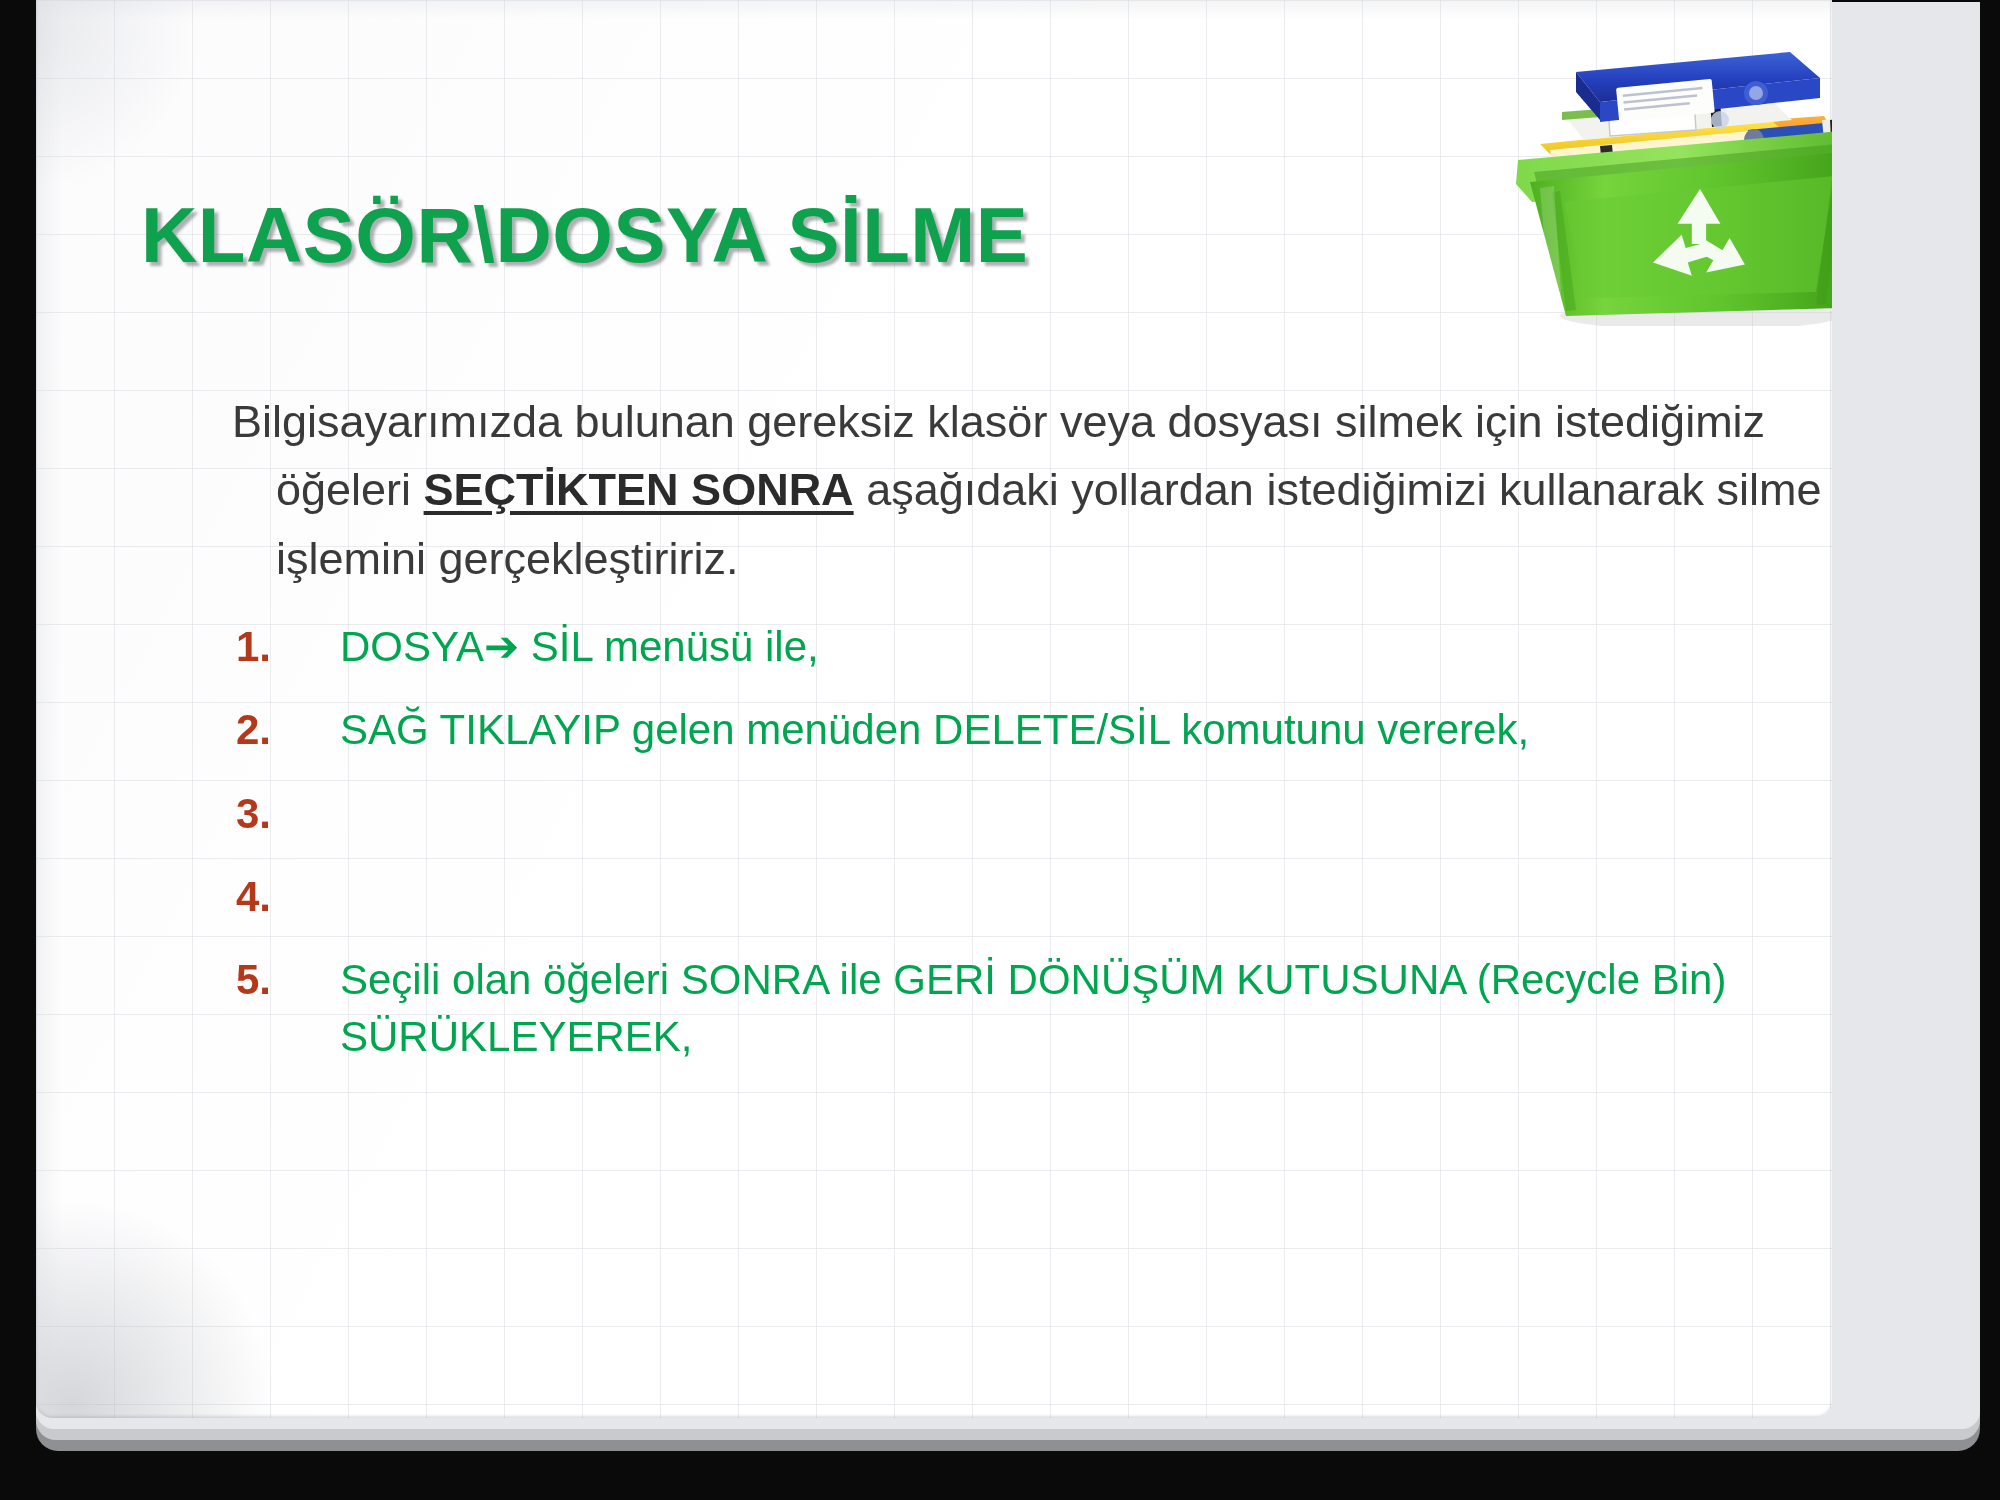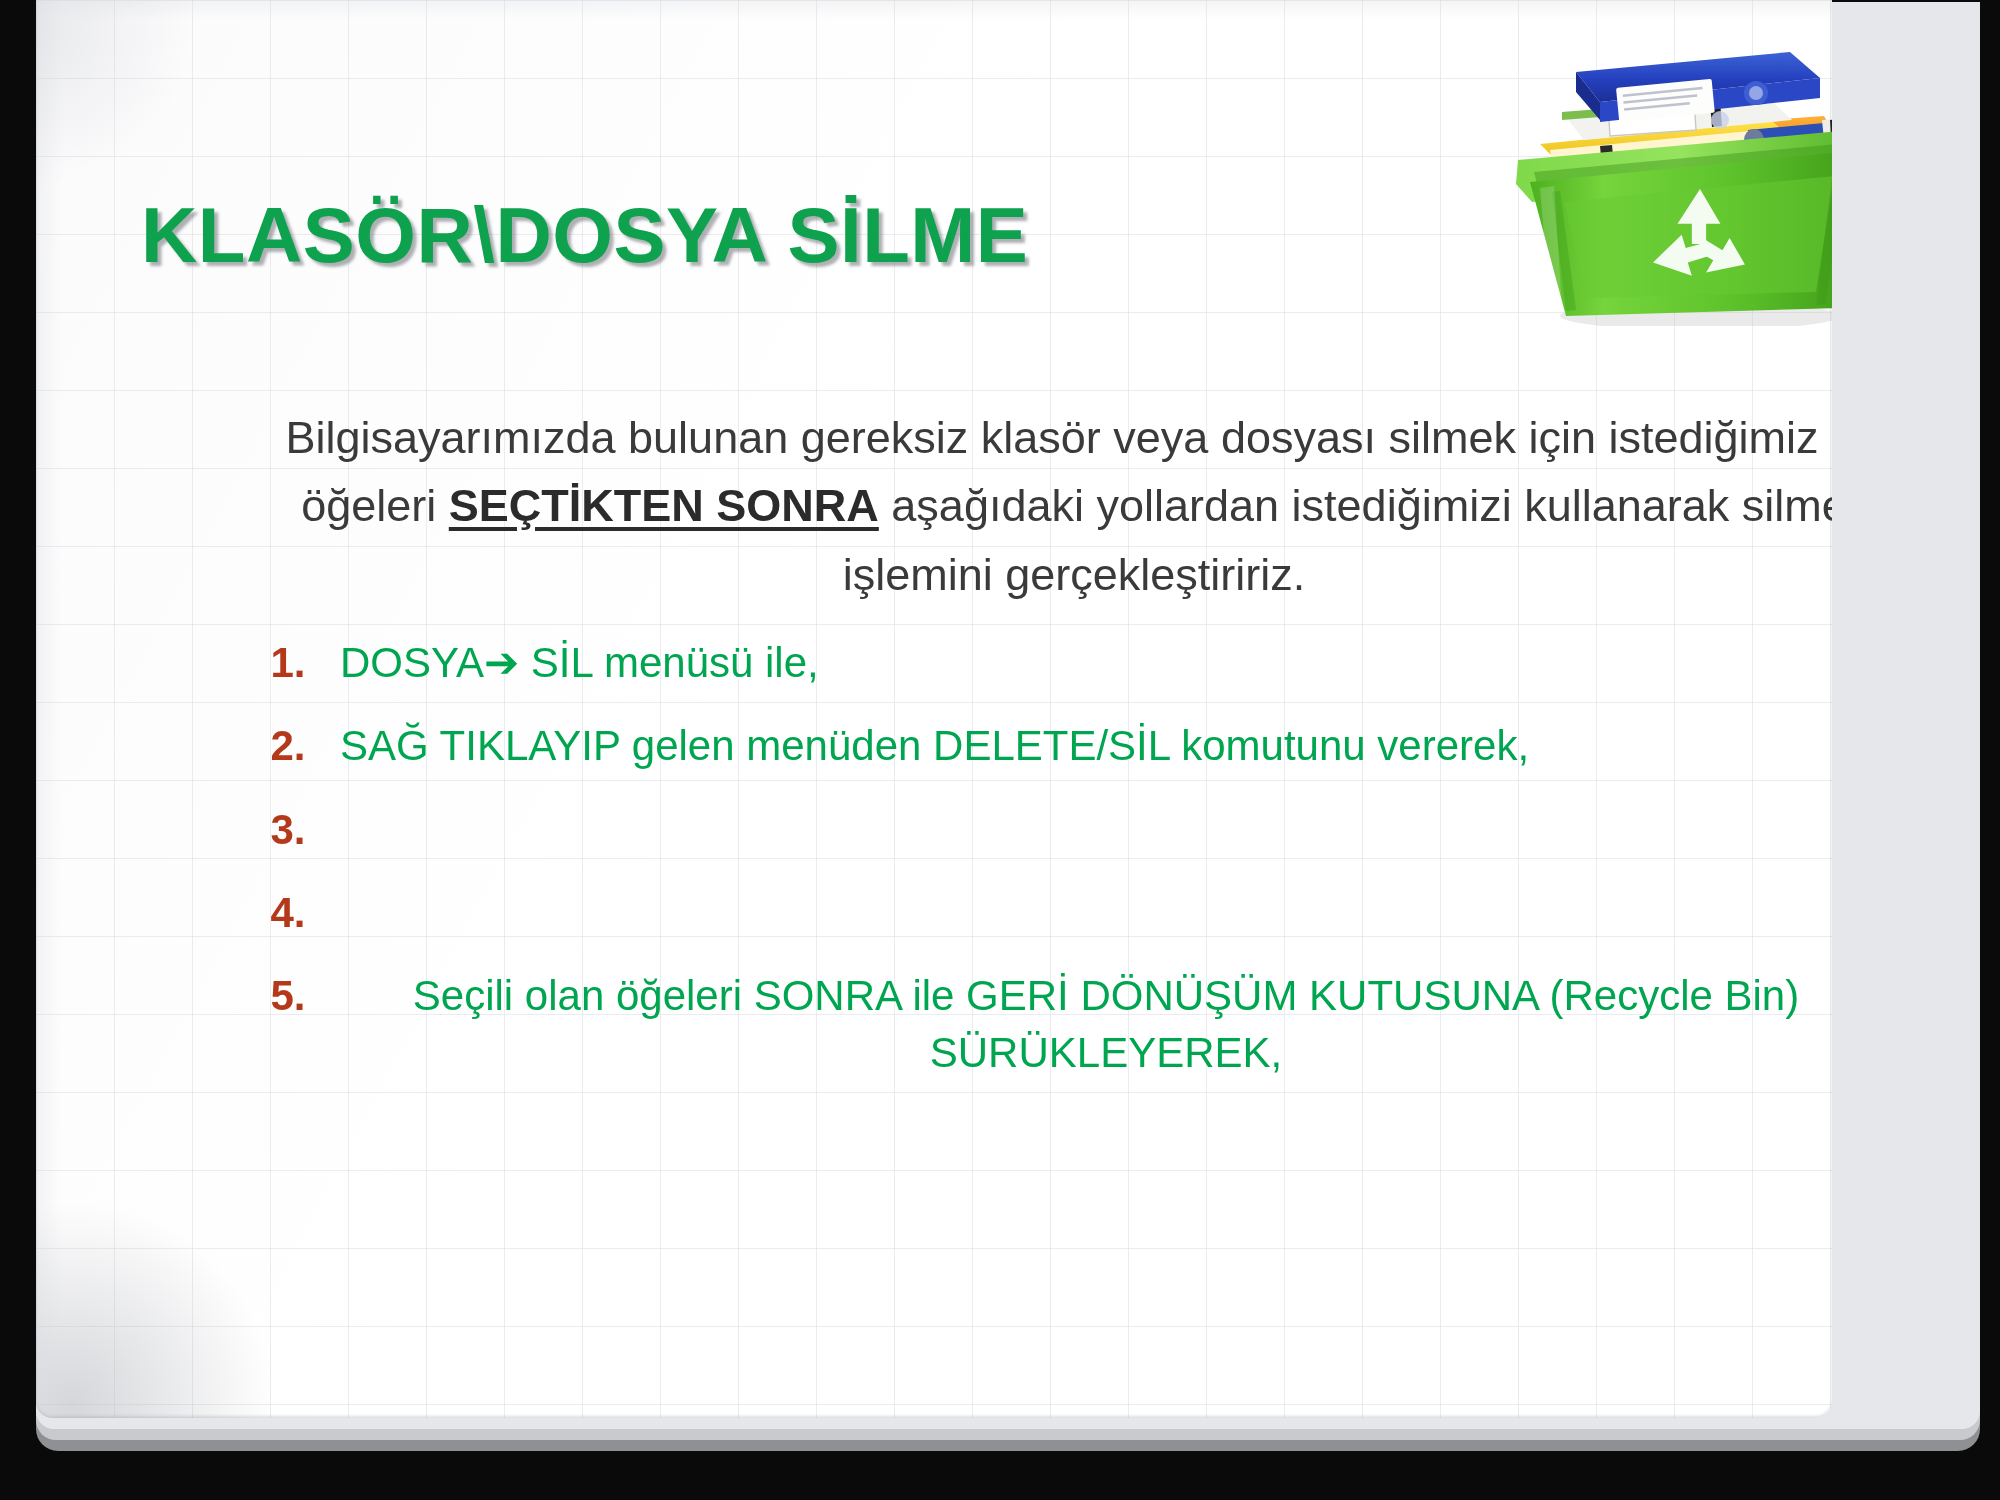--- a/index.html
+++ b/index.html
@@ -55,21 +55,20 @@
       
       radial-gradient(circle at 2% 99%, rgba(180,182,188,0.55) 0%, rgba(255,255,255,0) 9%),
       radial-gradient(circle at 0% 2%, rgba(205,207,212,0.40) 0%, rgba(255,255,255,0) 7%),
       
       repeating-linear-gradient(to right,  rgba(221,224,229,0.62) 0px, rgba(221,224,229,0.62) 1.4px, rgba(0,0,0,0) 1.4px, rgba(0,0,0,0) 78px),
       repeating-linear-gradient(to bottom, rgba(221,224,229,0.62) 0px, rgba(221,224,229,0.62) 1.4px, rgba(0,0,0,0) 1.4px, rgba(0,0,0,0) 78px),
       linear-gradient(118deg, #fbfbfc 0%, #ffffff 42%, #ffffff 100%);
     border-radius: 0 0 16px 16px;
     overflow: hidden;
     box-shadow: inset 0 -2px 3px rgba(120,122,128,0.25);
-    text-align: center;
   }
   
   .slide::after {
     content: "";
     position: absolute; inset: 0;
     background:
       linear-gradient(to right, rgba(214,216,221,0.30) 0px, rgba(255,255,255,0) 26px),
       linear-gradient(to bottom, rgba(214,216,221,0.28) 0px, rgba(255,255,255,0) 20px);
     pointer-events: none;
   }
@@ -105,21 +104,21 @@
     left: 196px;
     top: 388px;
     width: 1640px;
     z-index: 4;
   }
   .intro-p {
     font-size: 45px;
     line-height: 1.52;
     color: #3A3A3A;
     font-weight: normal;
-    margin: 16px;
+    margin: 0;
     text-indent: -44px;
     padding-left: 44px;
   }
   .intro-p .emph {
     font-weight: bold;
     text-decoration: underline;
     text-underline-offset: 6px;
     color: #2b2b2b;
   }
 

